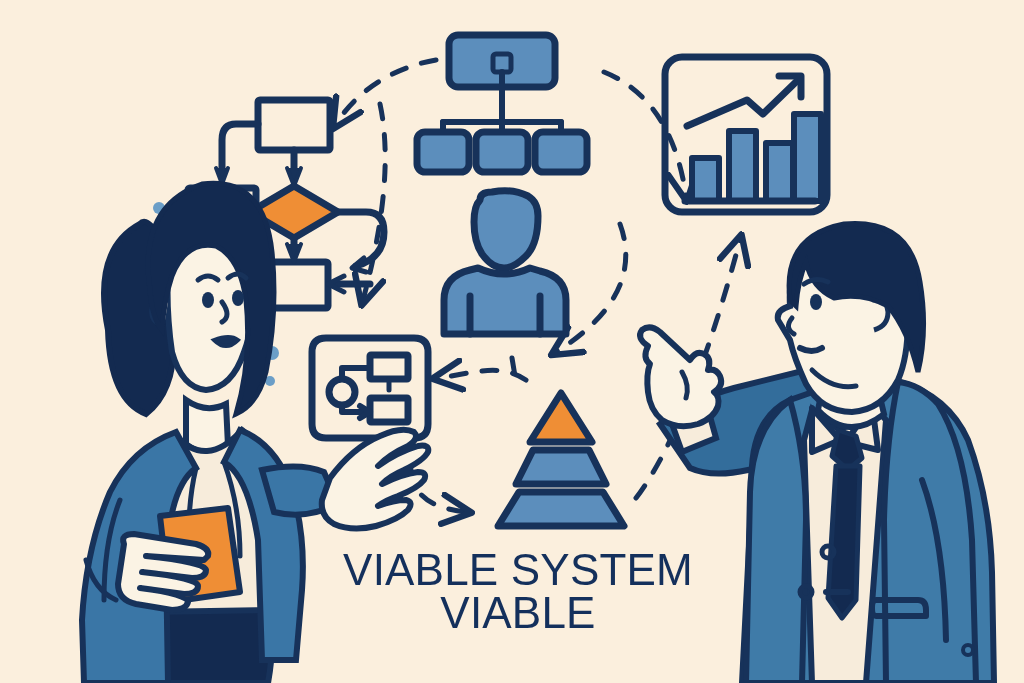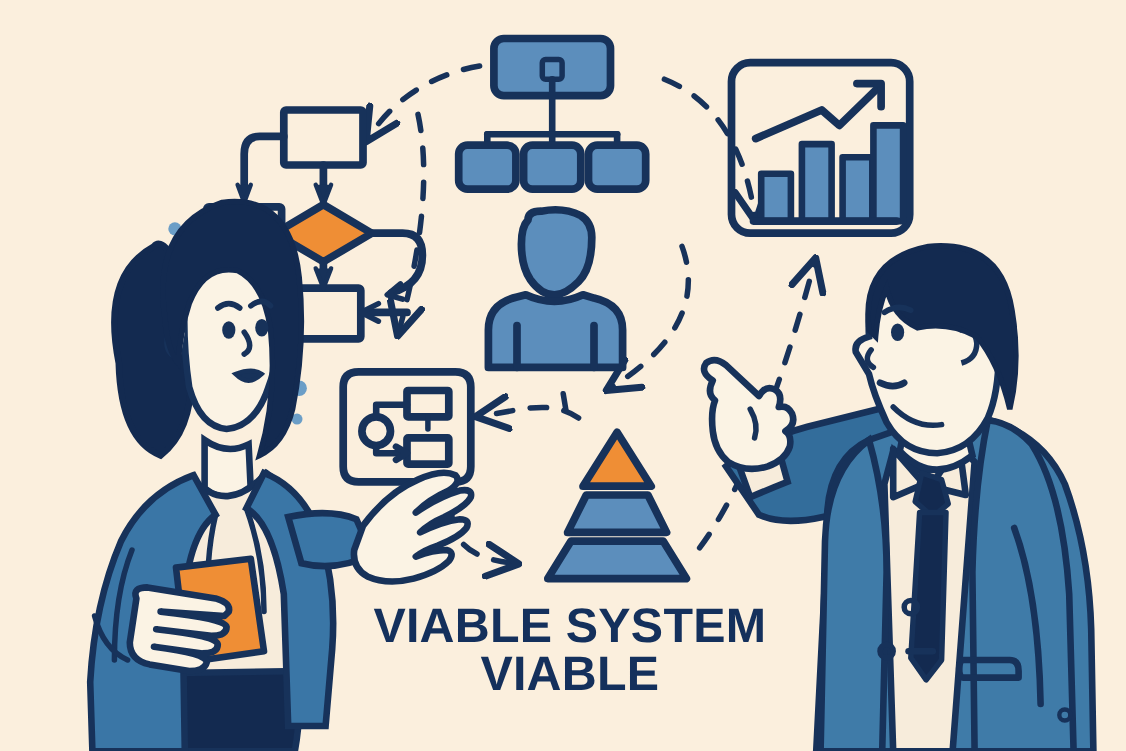--- a/index.html
+++ b/index.html
@@ -14,21 +14,21 @@
     width:1024px;height:683px;
     background:#fbefdd;
   }
   #art{position:absolute;inset:0;width:1024px;height:683px;}
   .ttl{
     position:absolute;
     left:12px;right:0;
     top:548px;
     text-align:center;
     font-family:"Liberation Sans", sans-serif;
-    font-weight:700;
+    font-weight:400;
     font-size:44px;
     line-height:0.98;
     letter-spacing:0.2px;
     color:#14305c;
     pointer-events:none;
   }
   .ttl span{display:block;}
 </style>
 </head>
 <body>

